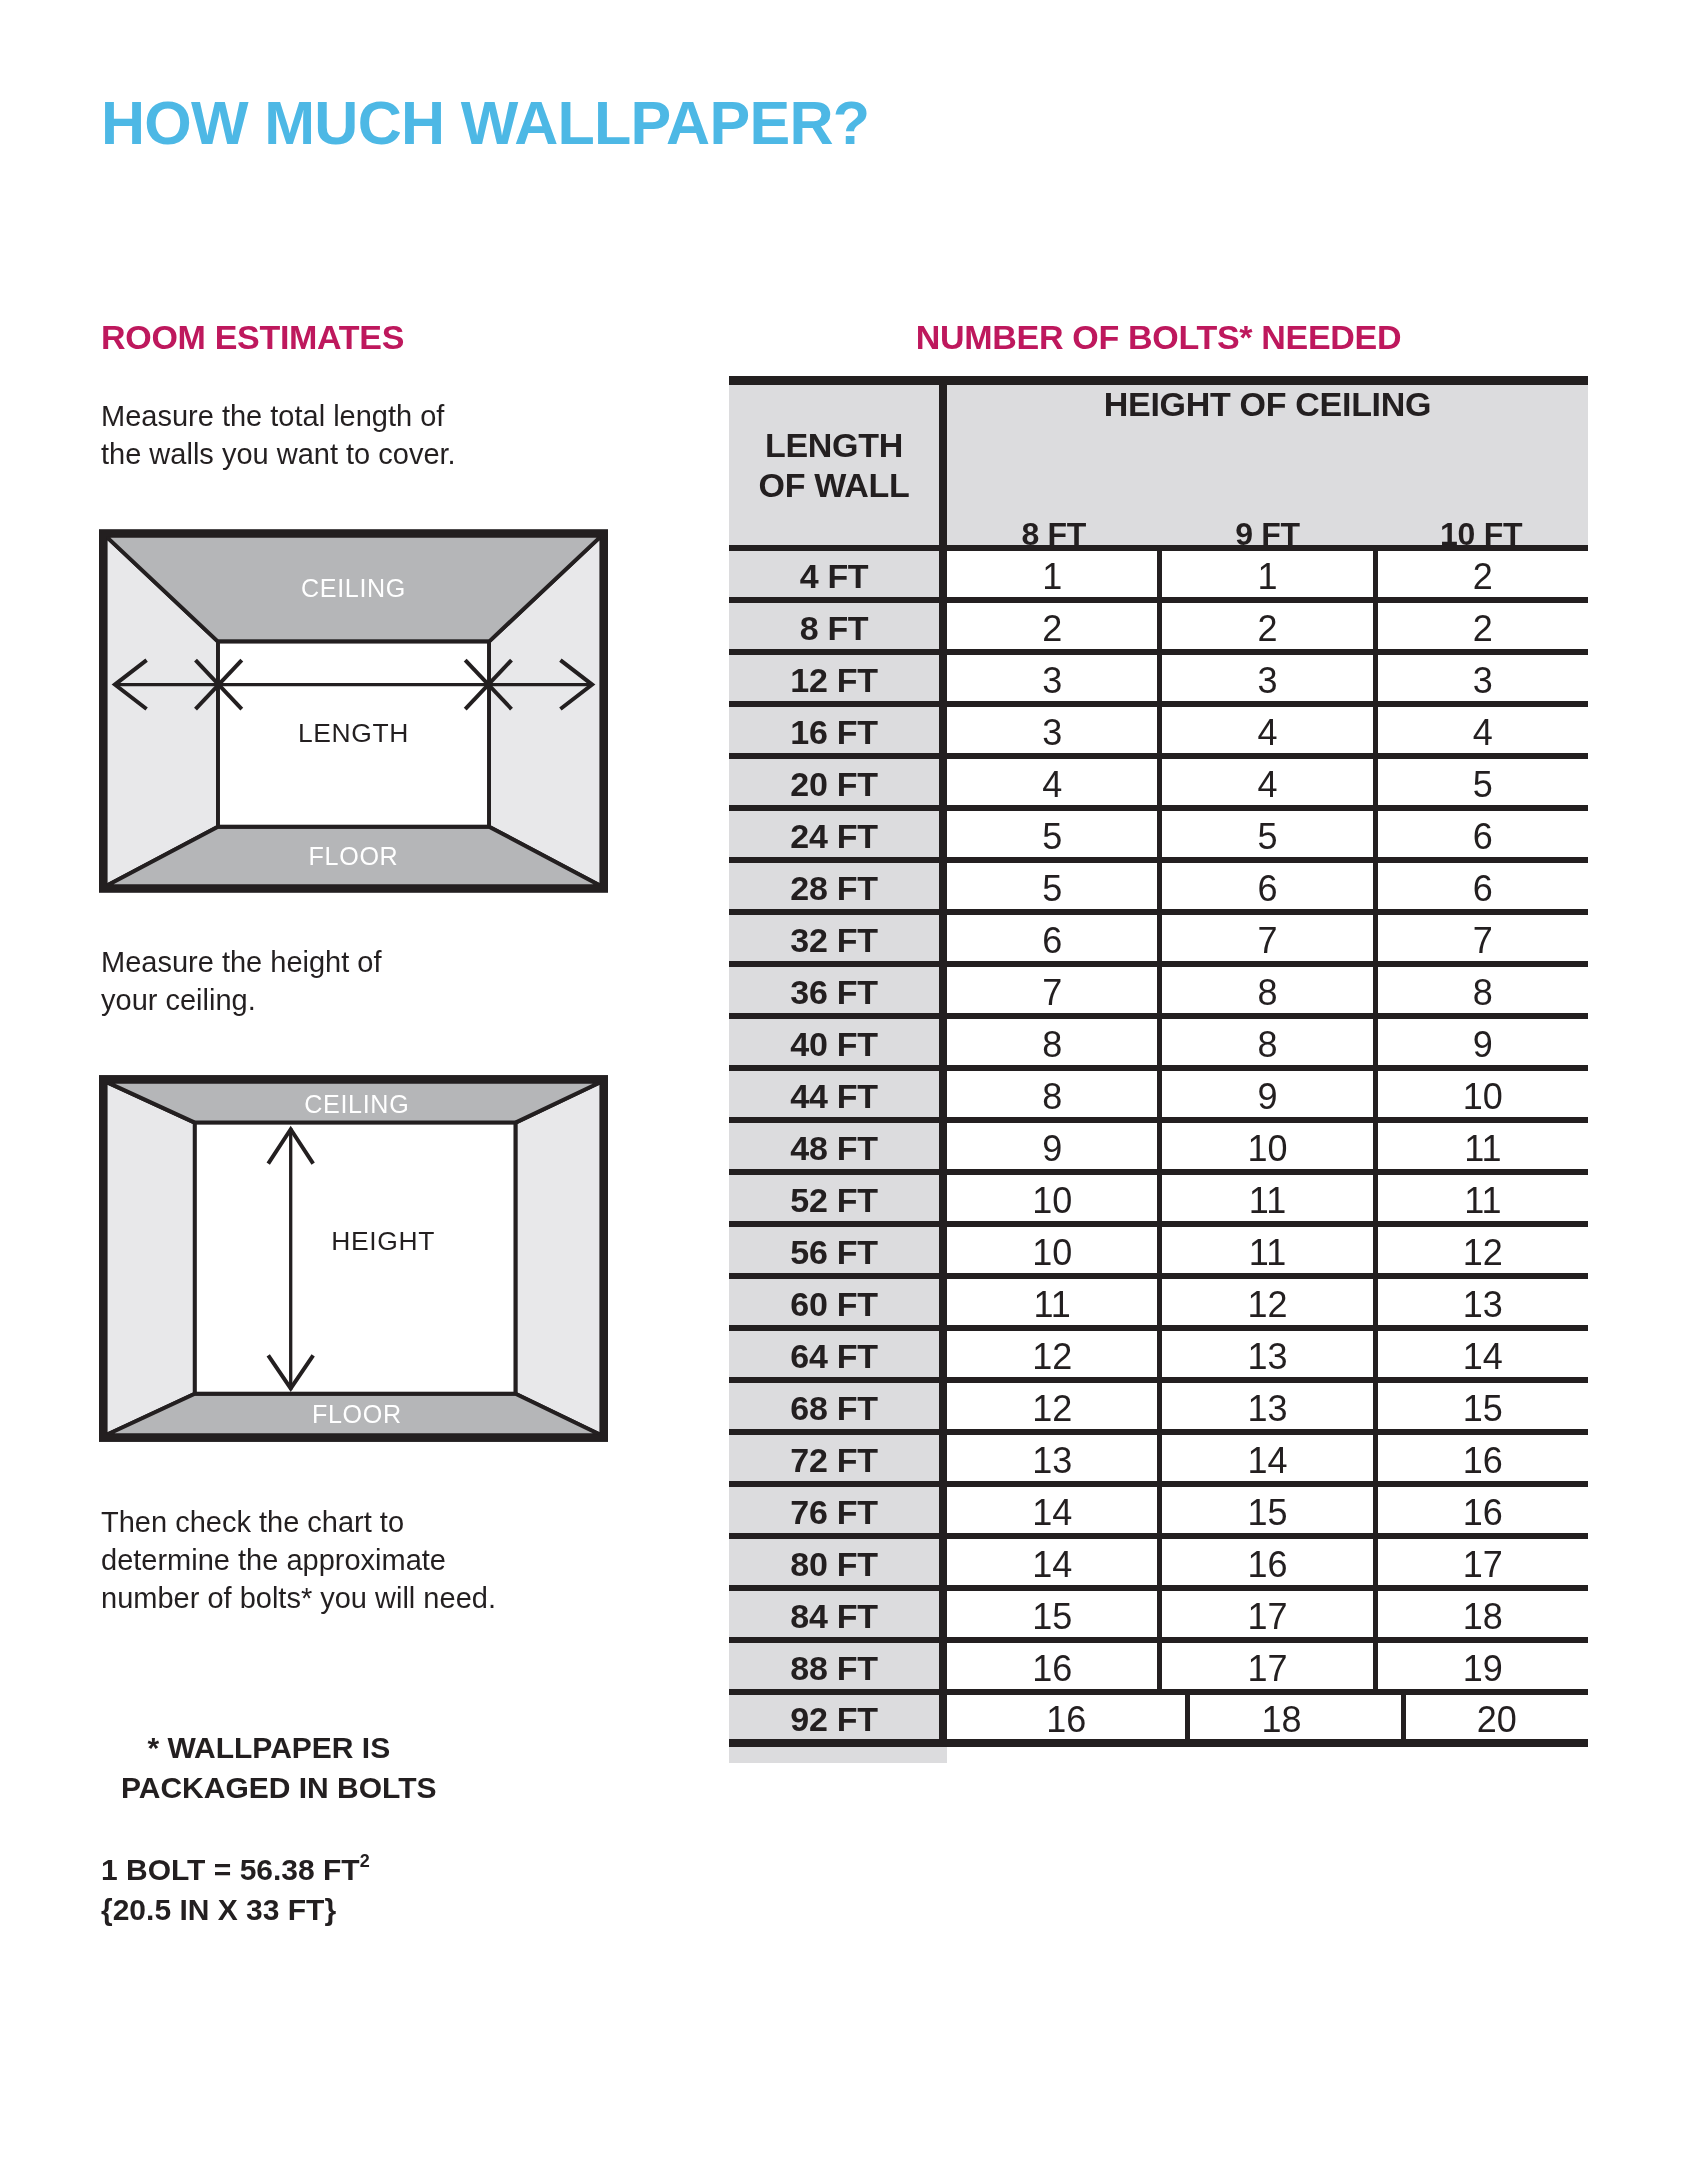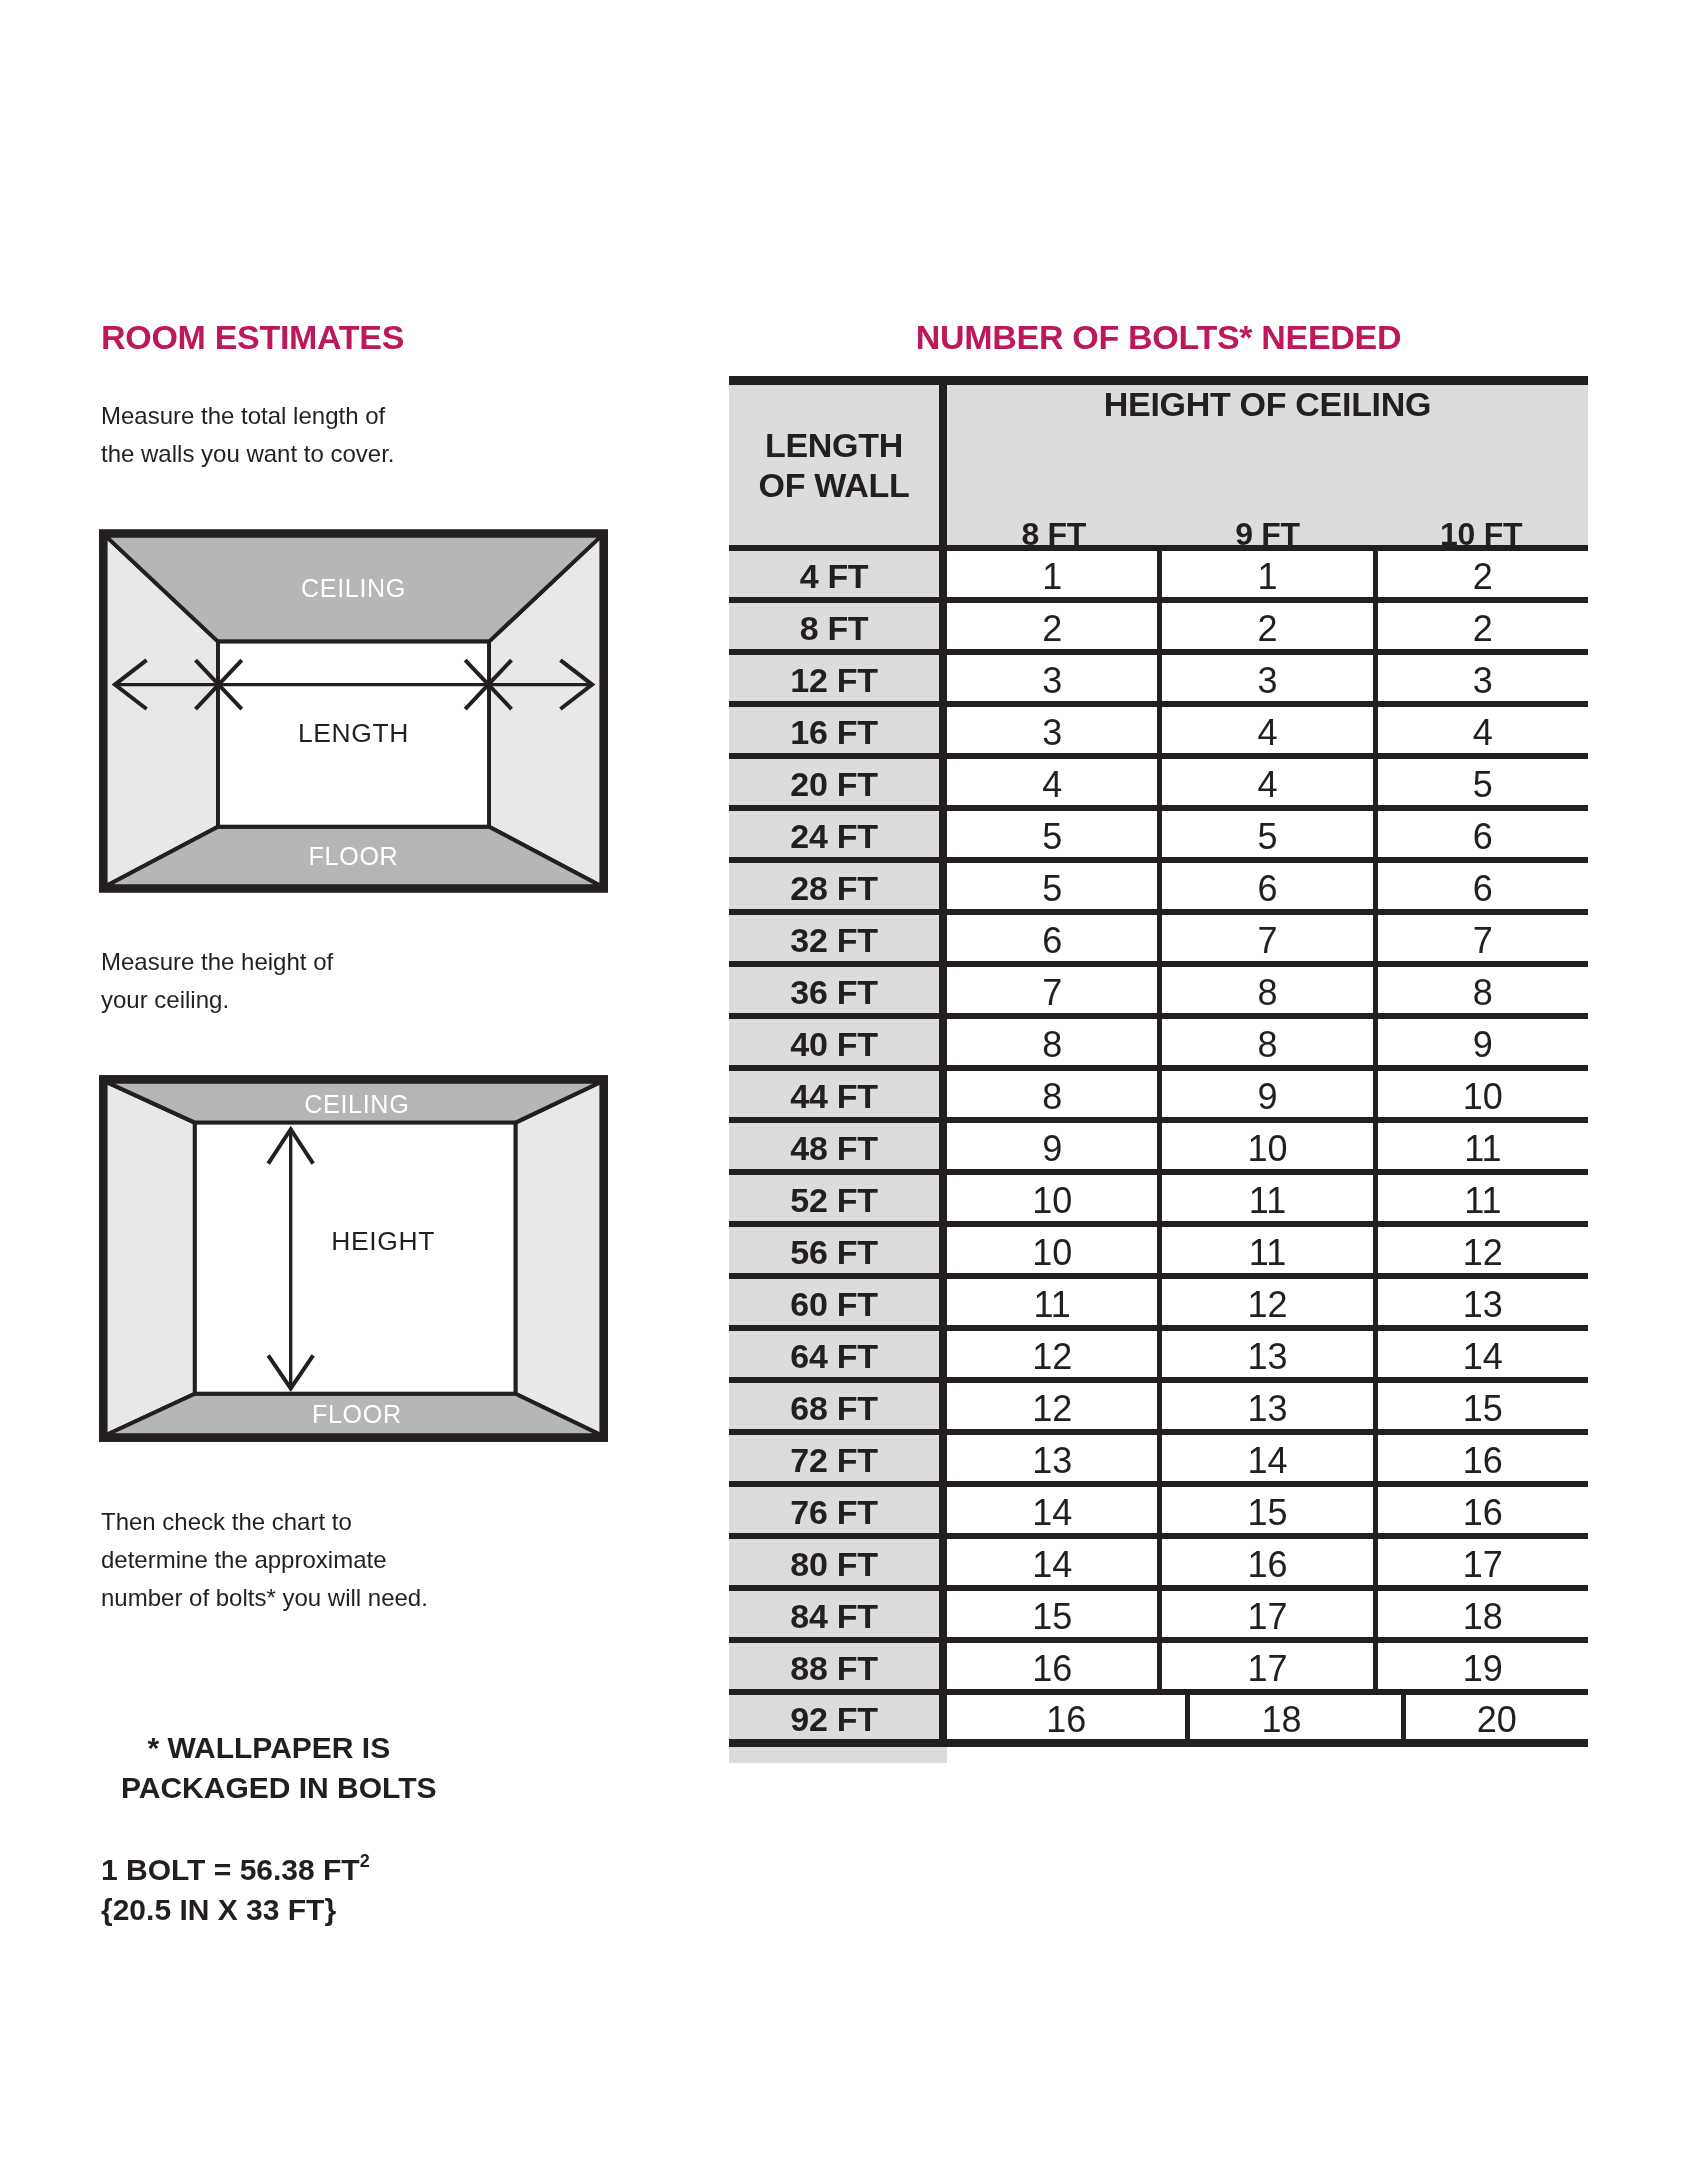--- a/index.html
+++ b/index.html
@@ -12,21 +12,21 @@
   #title{
     left:101px;top:93px;font-size:61px;font-weight:bold;color:#4db8e5;
     letter-spacing:-0.7px;line-height:1;white-space:nowrap;
   }
   .blue-heading{
     font-size:34px;font-weight:bold;color:#be185d;letter-spacing:-0.3px;
     line-height:1;white-space:nowrap;
   }
   #room-estimates{left:101px;top:320px;}
   #bolts-heading{left:729px;top:320px;width:859px;text-align:center;}
-  .para{font-size:24px;line-height:38px;color:#231f20;}
+  .para{font-size:29px;line-height:38px;color:#231f20;}
   #para1{left:101px;top:397px;}
   #para2{left:101px;top:943px;}
   #para3{left:101px;top:1503px;}
   .footnote{font-size:30px;line-height:40px;font-weight:bold;color:#231f20;}
   #footnote{left:101px;top:1728px;text-align:center;}
   #footnote .fn-line2{margin-left:20px;}
   #bolt-info{left:101px;top:1841px;}
   #bolt-info .sup{font-size:18px;vertical-align:12.6px;}
   
   #diagram1{left:99px;top:529px;}
@@ -67,20 +67,21 @@
     font-size:36px;font-weight:normal;padding-top:6.6px;
   }
   .t-cell + .t-cell{border-left:5.3px solid #231f20;}
   .t-stub{width:218px;height:16px;background:#dcdcde;}
 </style>
 </head>
 <body>
 
 <div id="page">
 
+  <div id="title" class="abs">HOW MUCH WALLPAPER?</div>
 
   <div id="room-estimates" class="abs blue-heading">ROOM ESTIMATES</div>
 
   <div id="para1" class="abs para">
     <div>Measure the total length of</div>
     <div>the walls you want to cover.</div>
   </div>
 
   <svg id="diagram1" class="abs" width="509" height="364" viewBox="0 0 770 550">
     <polygon points="10,10 180,170 180,450 10,540" fill="#e8e8ea" stroke="#231f20" stroke-width="6"></polygon>

